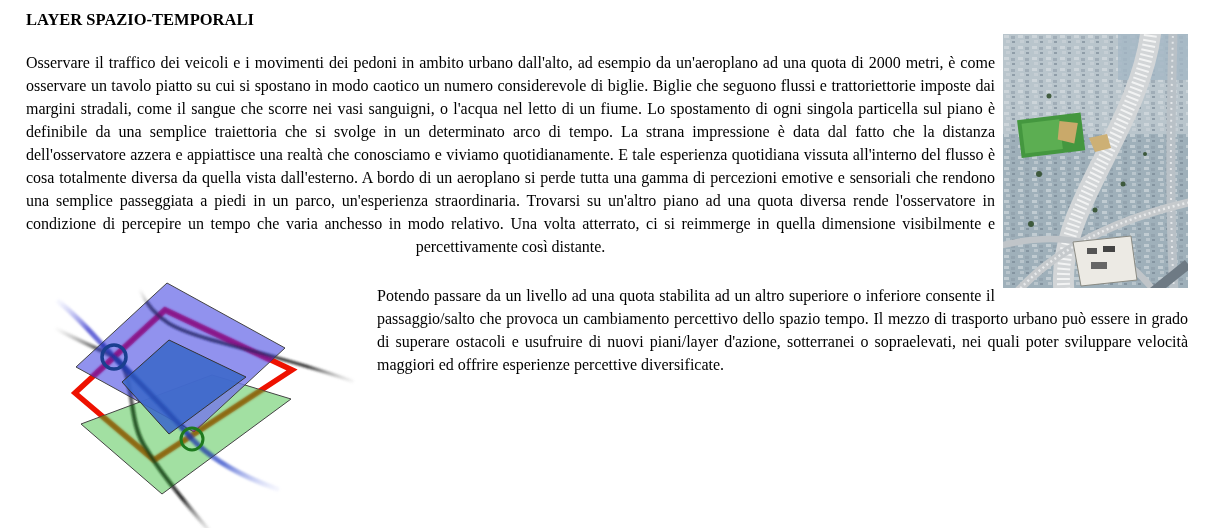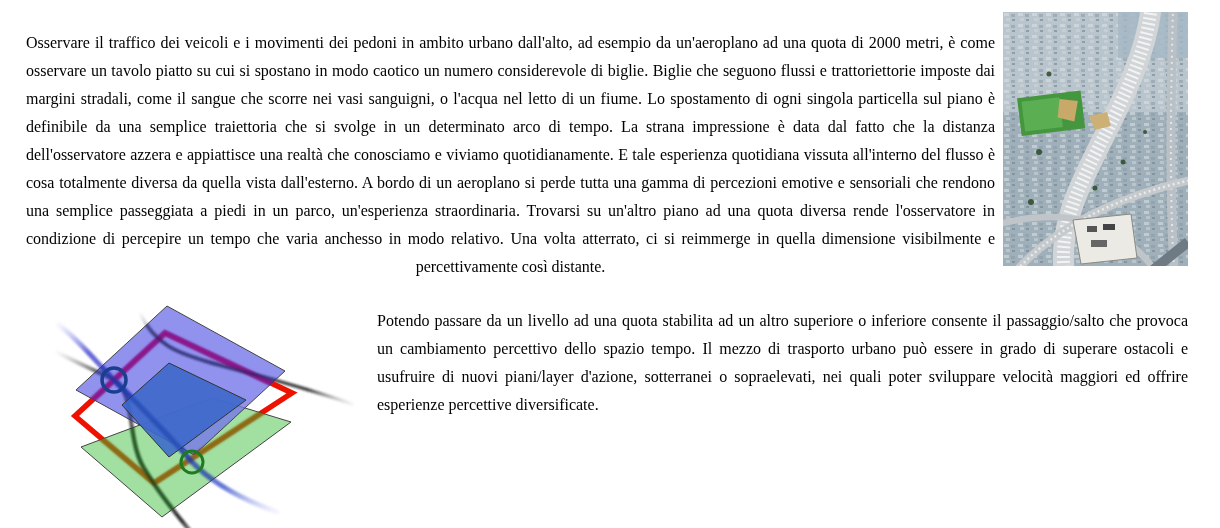--- a/index.html
+++ b/index.html
@@ -6,21 +6,21 @@
   body{
     width:1220px;height:528px;overflow:hidden;
     font-family:"Liberation Serif", serif;
     color:#000;
   }
   .page{padding:8px 32px 0 26px;}
   .page-title{
     font-size:16.5px;font-weight:bold;margin:2px 0 0 0;
     font-family:"Liberation Serif", serif;
   }
-  p{font-size:16px;line-height:28px;margin:0;}
+  p{font-size:16px;line-height:23px;margin:0;}
   .intro-para{
     margin-top:21px;
     text-align:justify;
     text-align-last:center;
   }
   .body-para{
     margin-top:26px;
     text-align:justify;
   }
   .photo-float{
@@ -33,20 +33,21 @@
     float:left;
     width:351px;height:285px;
   }
   .diagram-float svg{display:block;width:351px;height:285px;}
 </style>
 </head>
 <body>
 
 <div class="page">
 
+  <h1 class="page-title">LAYER SPAZIO-TEMPORALI</h1>
 
   <div class="photo-float">
     <svg viewBox="0 0 185 254">
       <defs>
         <pattern id="city" width="14" height="11" patternUnits="userSpaceOnUse">
           <rect x="1" y="1" width="5" height="3" fill="#dde2e5"></rect>
           <rect x="8" y="2" width="4" height="3" fill="#8b9aa6"></rect>
           <rect x="3" y="6" width="4" height="3" fill="#cfd6da"></rect>
           <rect x="9" y="7" width="3" height="2" fill="#6d7d8a"></rect>
         </pattern>

